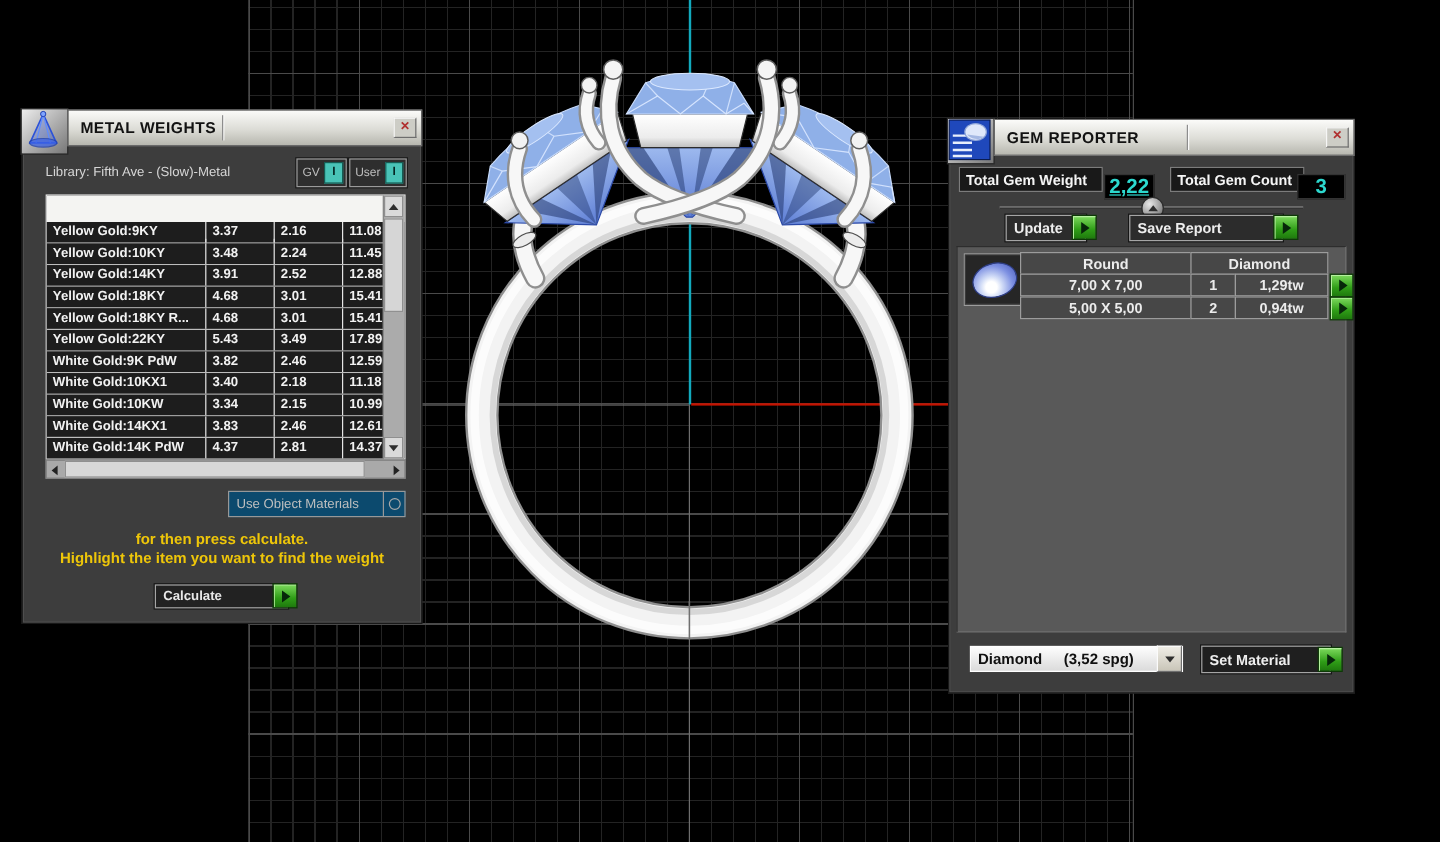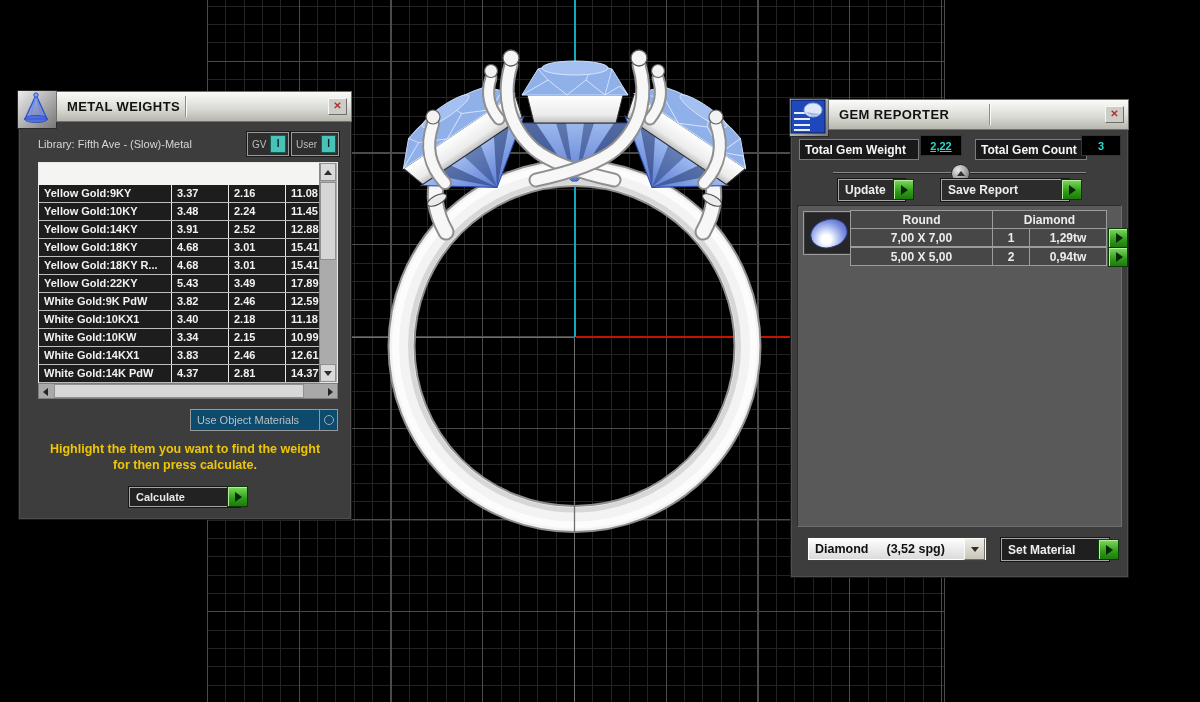--- a/index.html
+++ b/index.html
@@ -85,22 +85,22 @@
   #mw-hint{position:absolute;left:0;right:0;top:316px;text-align:center;color:#eec609;
            font-size:12.5px;font-weight:bold;line-height:16px;}
   #mw-calc{left:110px;top:362px;width:97px;height:18px;background:#222;}
   #mw-calc-run{left:208px;top:361px;}
   #mw-calc .lbl{color:#e8e8e8;font-size:11px;}
 
   
   #gr-panel{left:790px;top:100px;width:337px;height:476px;}
   .tot-label{position:absolute;top:6px;height:21px;background:#191919;border:1px solid #7c7c7c;
              color:#f5f5f5;font-size:12px;font-weight:bold;display:flex;align-items:center;padding-left:5px;box-sizing:border-box;}
-  .tot-value{position:absolute;top:2px;height:21px;background:#000;border:1px solid #333;
-             color:#2cd9cf;font-size:11px;font-weight:bold;display:flex;align-items:center;justify-content:center;box-sizing:border-box;}
+  .tot-value{position:absolute;top:12px;height:21px;background:#000;border:1px solid #333;
+             color:#2cd9cf;font-size:17px;font-weight:bold;display:flex;align-items:center;justify-content:center;box-sizing:border-box;}
   #gr-twl{left:8px;width:120px;} #gr-twv{left:129px;width:42px;text-decoration:underline;}
   #gr-tcl{left:184px;width:112px;} #gr-tcv{left:290px;width:40px;}
   #gr-divider{position:absolute;left:42px;right:42px;top:39px;height:1px;background:#8a8a8a;border-bottom:1px solid #242424;}
   #gr-collapse{position:absolute;left:160px;top:31px;width:17px;height:17px;border-radius:50%;
                background:radial-gradient(circle at 35% 30%,#e8e8e8,#8a8a8a 70%,#5c5c5c);
                border:1px solid #2c2c2c;display:flex;align-items:center;justify-content:center;}
   #gr-update{left:47px;top:46px;width:53px;height:20px;}
   #gr-update-run{left:102px;top:46px;}
   #gr-save{left:150px;top:46px;width:114px;height:20px;}
   #gr-save-run{left:270px;top:46px;}
@@ -350,22 +350,22 @@
       </div>
 
       <div id="mw-uom">
         <span class="lbl">Use Object Materials</span>
         <span class="dd">
             <span class="ring-o"></span>
           </span>
       </div>
 
       <div id="mw-hint">
+        <div>for then press calculate.</div>
         <div>Highlight the item you want to find the weight</div>
-        <div>for then press calculate.</div>
       </div>
 
       <div class="dkbtn" id="mw-calc">
         <span class="lbl">Calculate</span>
       </div>
       <div class="runbtn" id="mw-calc-run">
           <span class="tri-right"></span>
         </div>
     </div>
   </div>

